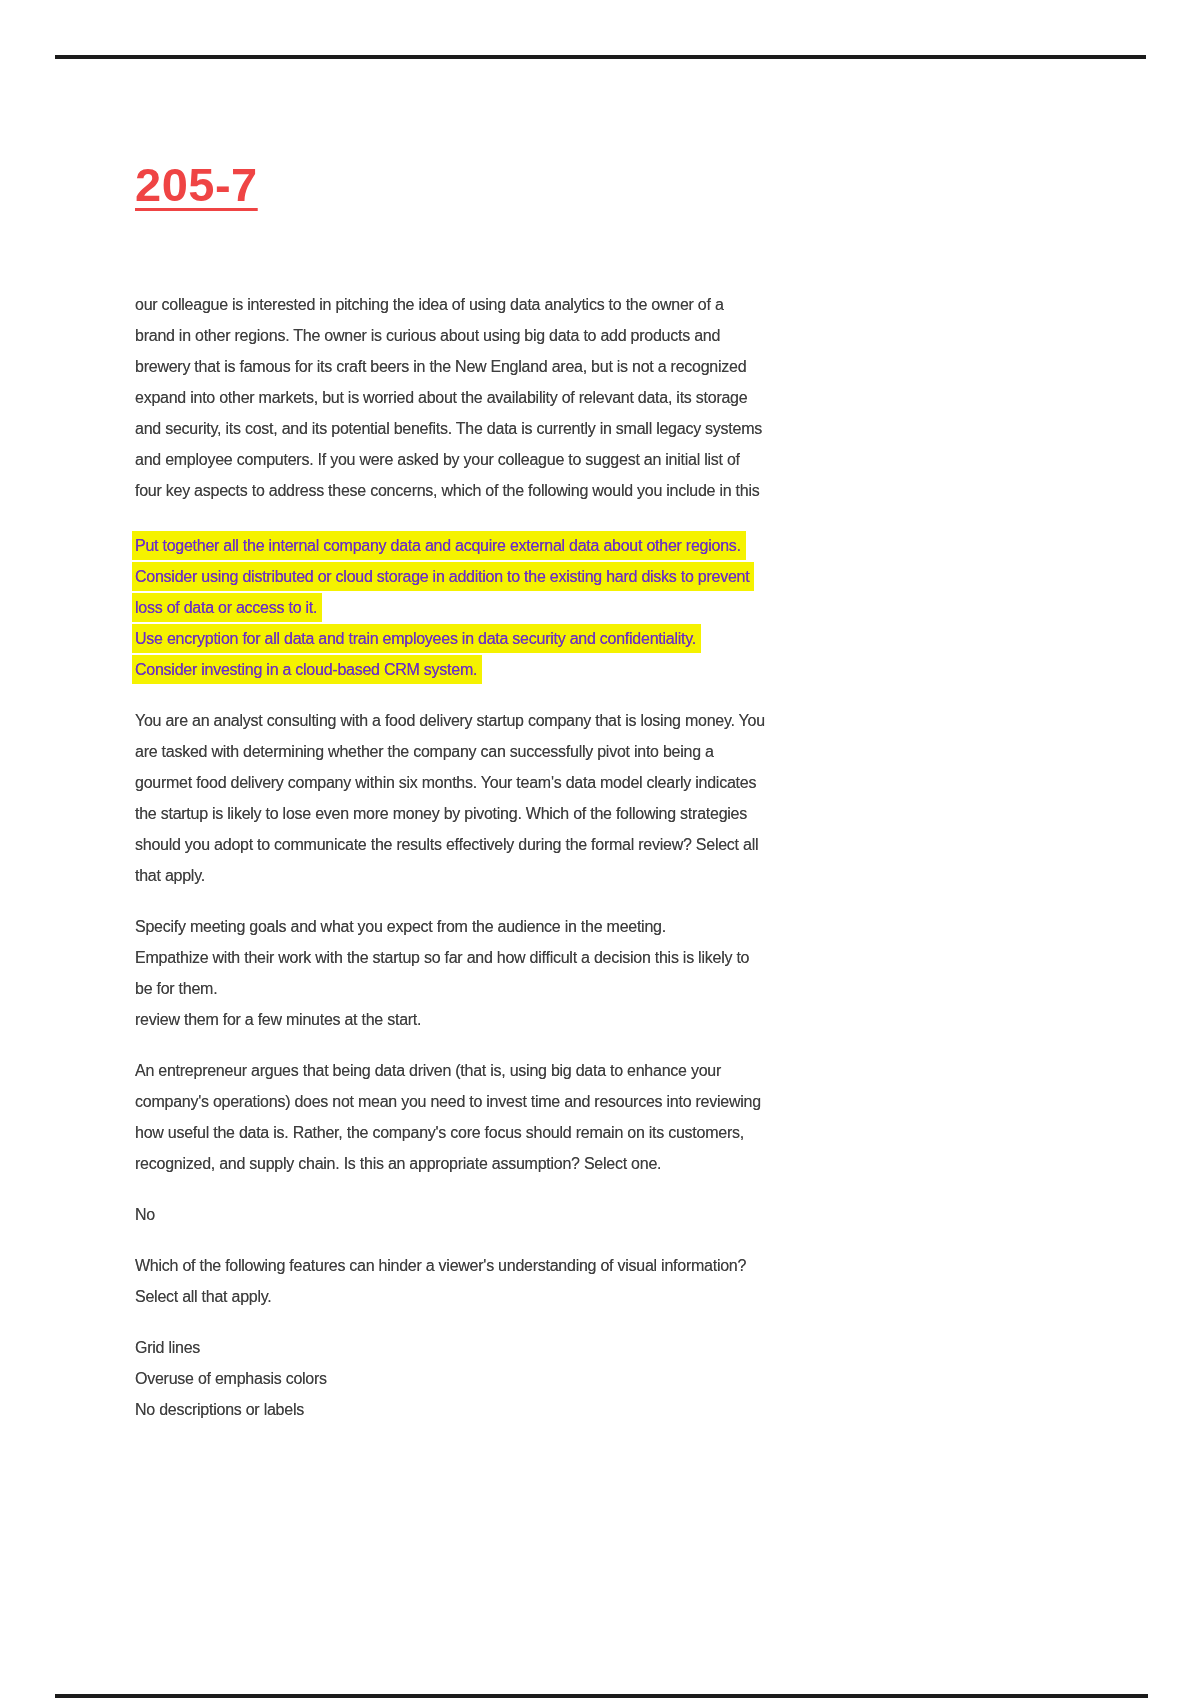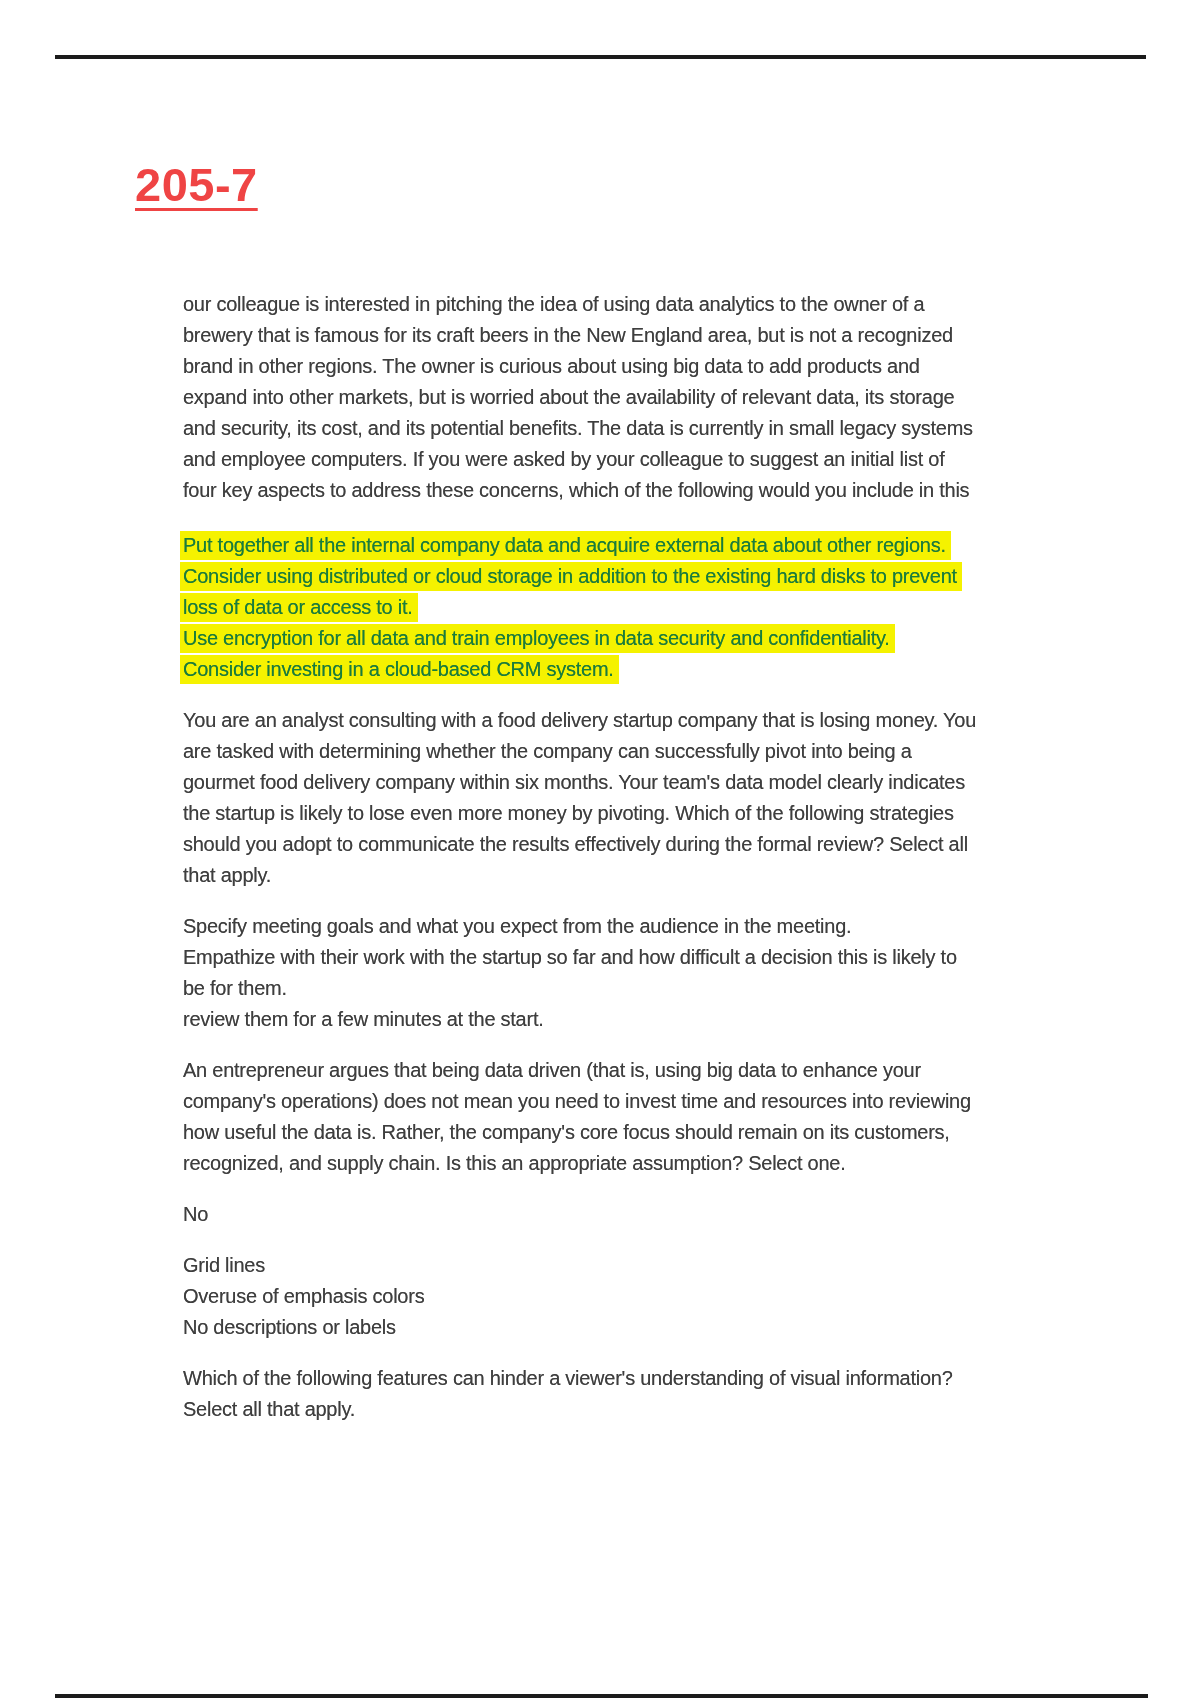--- a/index.html
+++ b/index.html
@@ -19,43 +19,42 @@
     text-decoration:underline;
     text-decoration-thickness:3px;
     text-underline-offset:7px;
     letter-spacing:0.5px;
   }
   .para{margin:20px 0 0 0;}
   .para.first{margin-top:77px;}
   .para.hl-block{margin-top:24px;margin-bottom:4px;}
   .line{
     height:31px;line-height:31px;white-space:nowrap;
-    font-size:20px;letter-spacing:-0.25px;color:#3e3e3e;
+    font-size:16px;letter-spacing:-0.25px;color:#3e3e3e;
     text-shadow:0 0 0.6px rgba(62,62,62,0.65);
-    margin-left:48px;
   }
   .hl{
     display:inline-block;line-height:27px;height:27px;
     padding:1px 5px 1px 3px;margin-left:-3px;
-    background:#f5f200;color:#15803d;
+    background:#f5f200;color:#6d28d9;
   }
 </style>
 </head>
 <body>
 
 <div class="rule rule-top"></div>
 
 <div class="content">
 
   <h1 class="doc-title">205-7</h1>
 
   <div class="para first">
     <div class="line">our colleague is interested in pitching the idea of using data analytics to the owner of a</div>
+    <div class="line">brand in other regions. The owner is curious about using big data to add products and</div>
     <div class="line">brewery that is famous for its craft beers in the New England area, but is not a recognized</div>
-    <div class="line">brand in other regions. The owner is curious about using big data to add products and</div>
     <div class="line">expand into other markets, but is worried about the availability of relevant data, its storage</div>
     <div class="line">and security, its cost, and its potential benefits. The data is currently in small legacy systems</div>
     <div class="line">and employee computers. If you were asked by your colleague to suggest an initial list of</div>
     <div class="line">four key aspects to address these concerns, which of the following would you include in this</div>
   </div>
 
   <div class="para hl-block">
     <div class="line"><span class="hl">Put together all the internal company data and acquire external data about other regions.</span></div>
     <div class="line"><span class="hl">Consider using distributed or cloud storage in addition to the existing hard disks to prevent</span></div>
     <div class="line"><span class="hl">loss of data or access to it.</span></div>
@@ -84,25 +83,25 @@
     <div class="line">company's operations) does not mean you need to invest time and resources into reviewing</div>
     <div class="line">how useful the data is. Rather, the company's core focus should remain on its customers,</div>
     <div class="line">recognized, and supply chain. Is this an appropriate assumption? Select one.</div>
   </div>
 
   <div class="para">
     <div class="line">No</div>
   </div>
 
   <div class="para">
+    <div class="line">Which of the following features can hinder a viewer's understanding of visual information?</div>
+    <div class="line">Select all that apply.</div>
+  </div>
+
+  <div class="para">
     <div class="line">Grid lines</div>
     <div class="line">Overuse of emphasis colors</div>
     <div class="line">No descriptions or labels</div>
-  </div>
-
-  <div class="para">
-    <div class="line">Which of the following features can hinder a viewer's understanding of visual information?</div>
-    <div class="line">Select all that apply.</div>
   </div>
 
 </div>
 
 <div class="rule rule-bottom"></div>
 
 </body></html>

